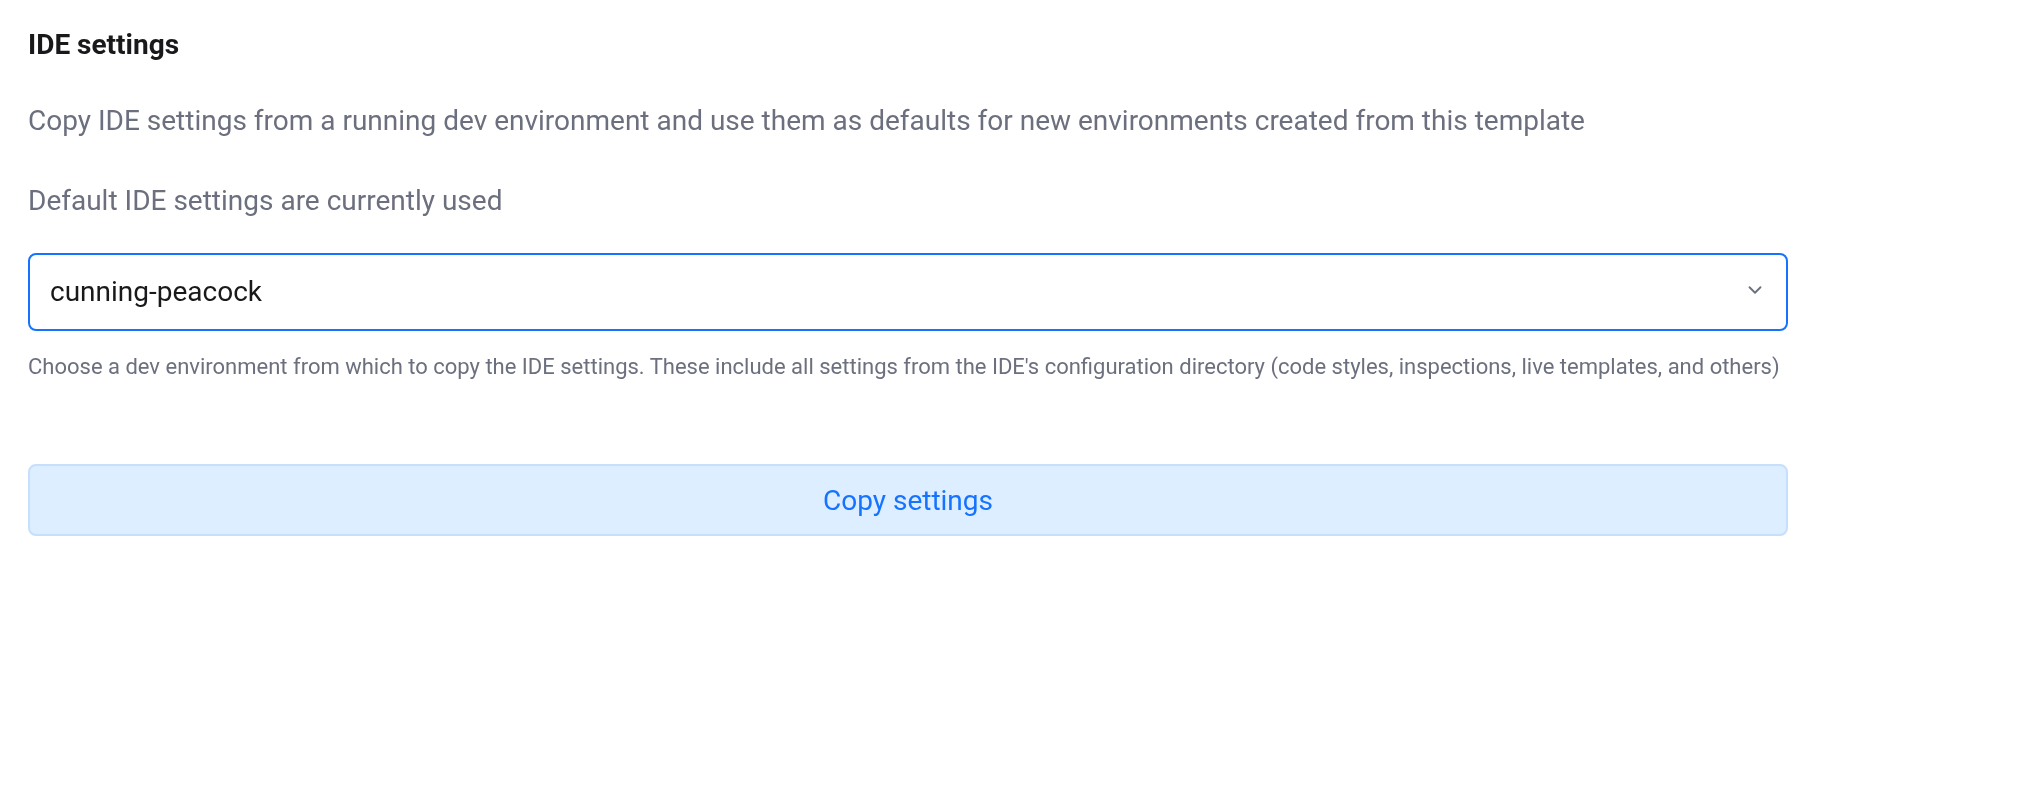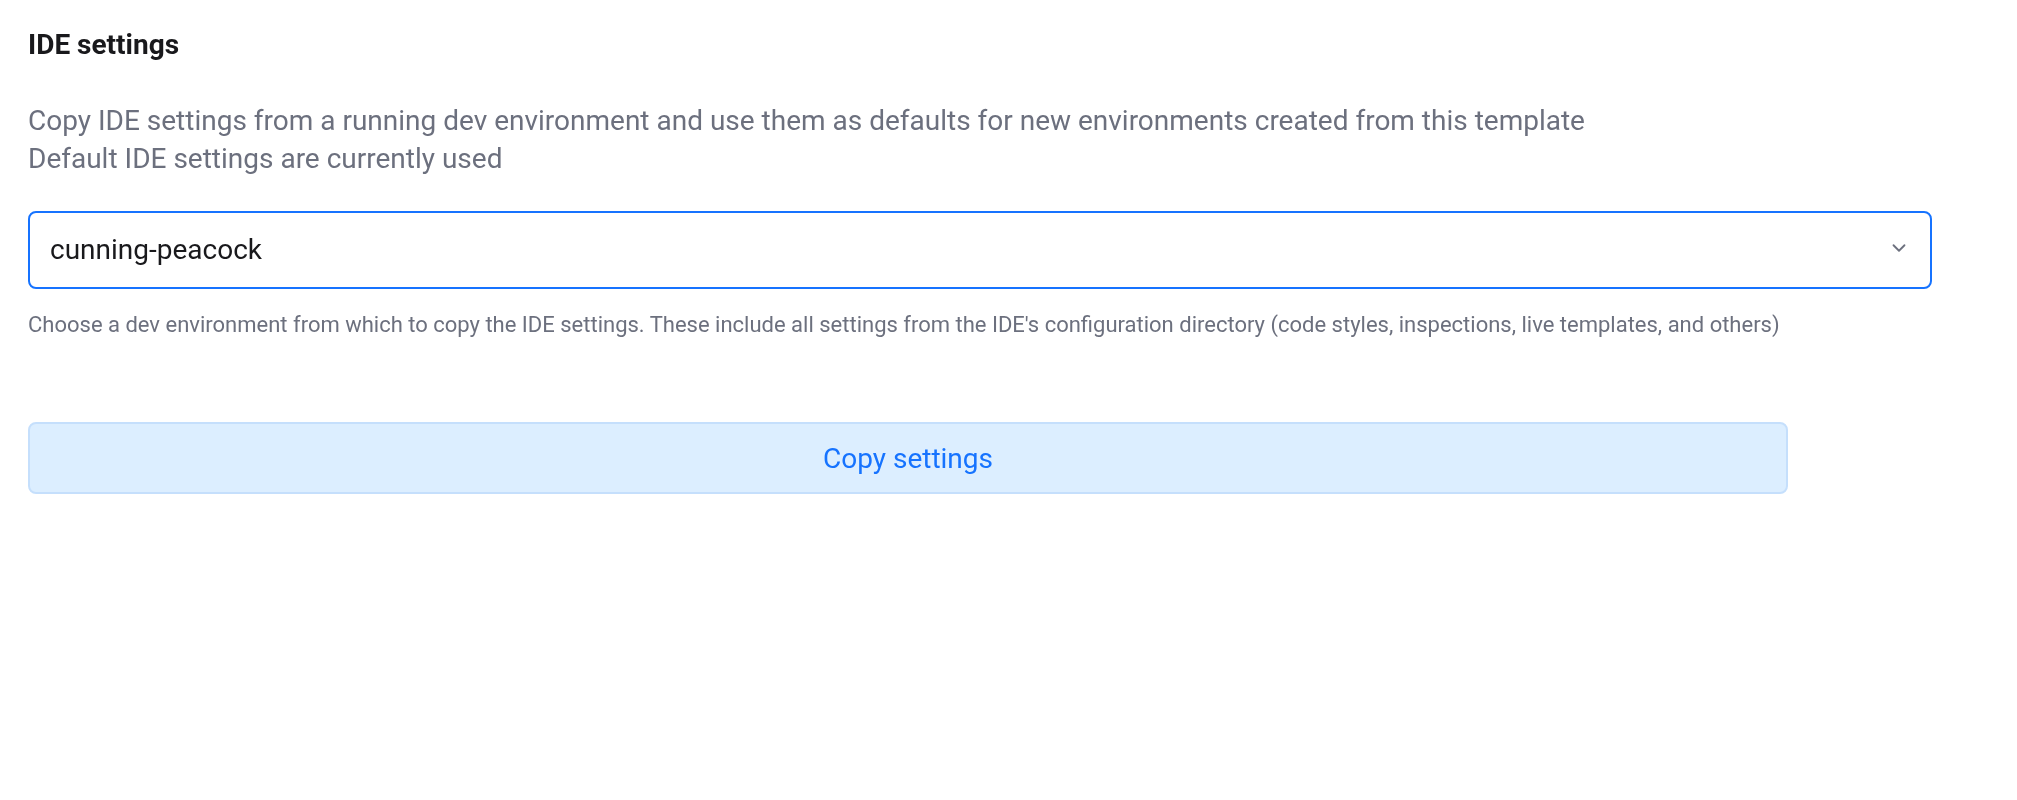--- a/index.html
+++ b/index.html
@@ -18,31 +18,32 @@
       font-size: 28px;
       font-weight: 700;
       color: #19191c;
       margin-bottom: 40px;
     }
     .description {
       font-size: 28px;
       font-weight: 400;
       color: #6c707e;
       line-height: 1.45;
+      margin-bottom: 42px;
       max-width: 1780px;
     }
     .status-text {
       font-size: 28px;
       font-weight: 400;
       color: #6c707e;
       margin-bottom: 36px;
     }
     .dropdown-wrapper {
       position: relative;
-      width: 1904px;
+      width: 1760px;
       margin-bottom: 20px;
     }
     .dropdown-input {
       width: 100%;
       height: 78px;
       border: 2.5px solid #1673ff;
       border-radius: 8px;
       padding: 0 56px 0 20px;
       font-size: 28px;
       font-family: inherit;

